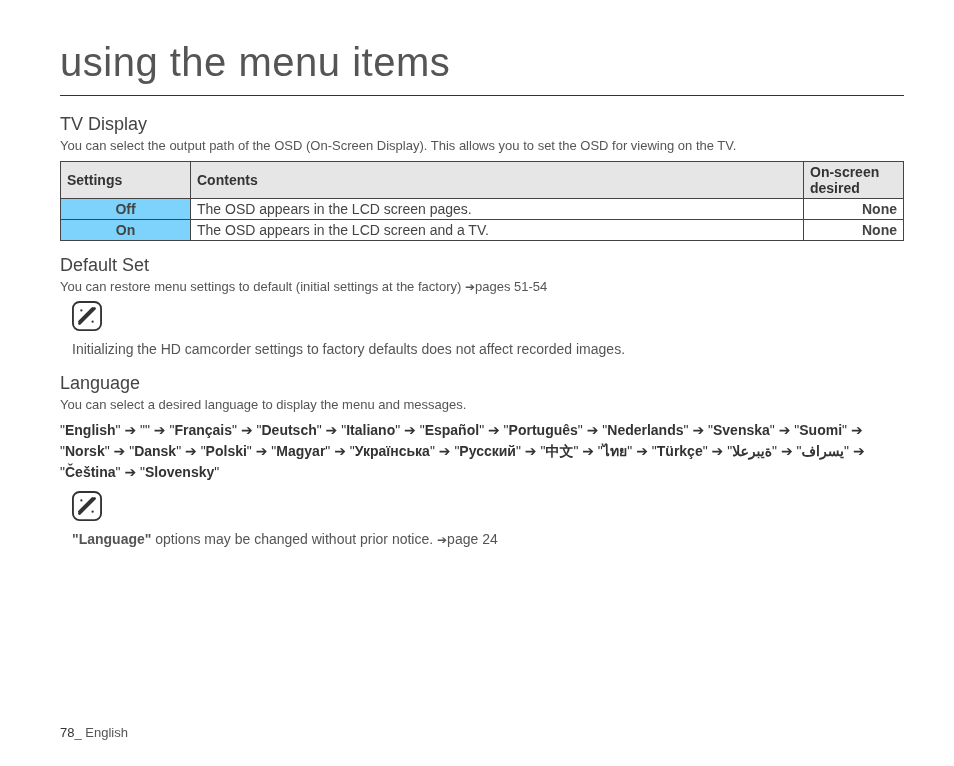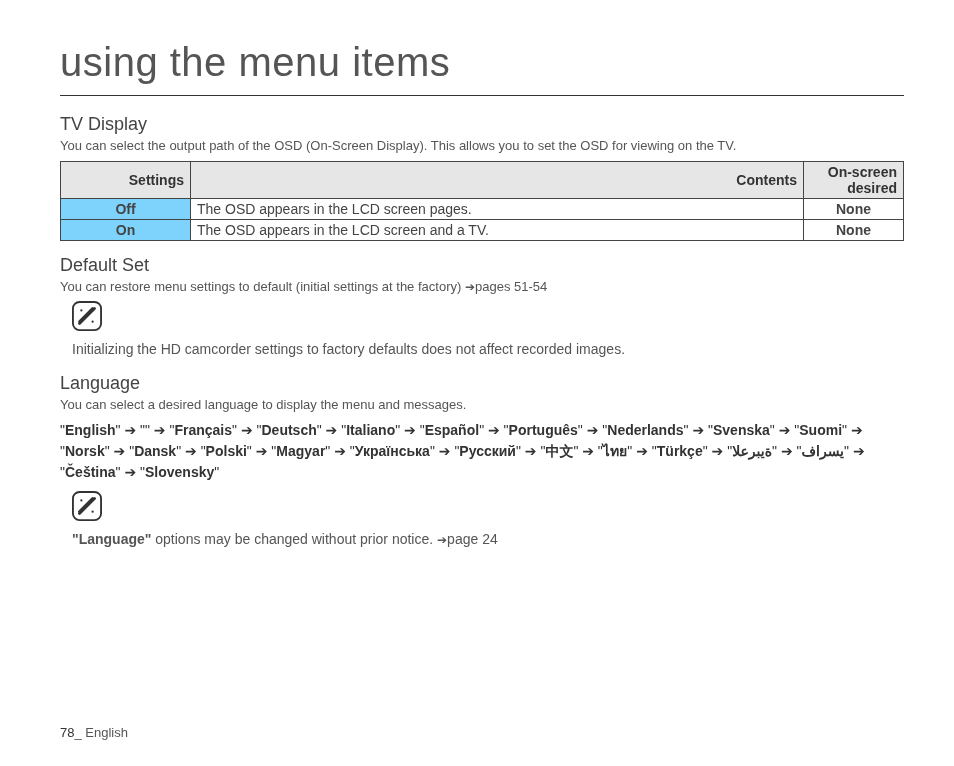--- a/index.html
+++ b/index.html
@@ -45,31 +45,31 @@
   }
   table.settings th,
   table.settings td {
     border: 1px solid #444;
     padding: 2px 6px;
     vertical-align: middle;
   }
   table.settings th {
     background: #e6e6e6;
     font-weight: bold;
-    text-align: right;
+    text-align: left;
     color: #333;
   }
   table.settings td.setting {
     background: #7dd3fc;
     text-align: center;
     font-weight: bold;
     width: 130px;
   }
   table.settings td.osd {
-    text-align: center;
+    text-align: right;
     font-weight: bold;
     width: 100px;
   }
   .note-row {
     display: flex;
     align-items: flex-start;
     gap: 8px;
     margin: 6px 0 10px 12px;
     flex-direction: column;
   }

